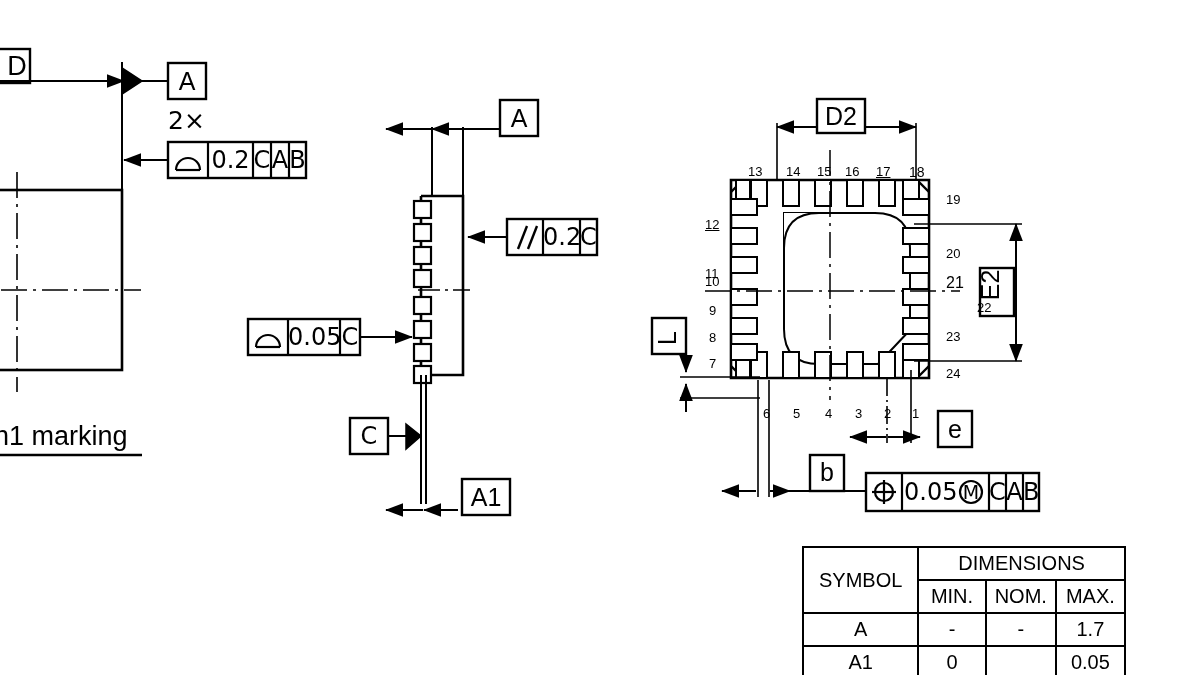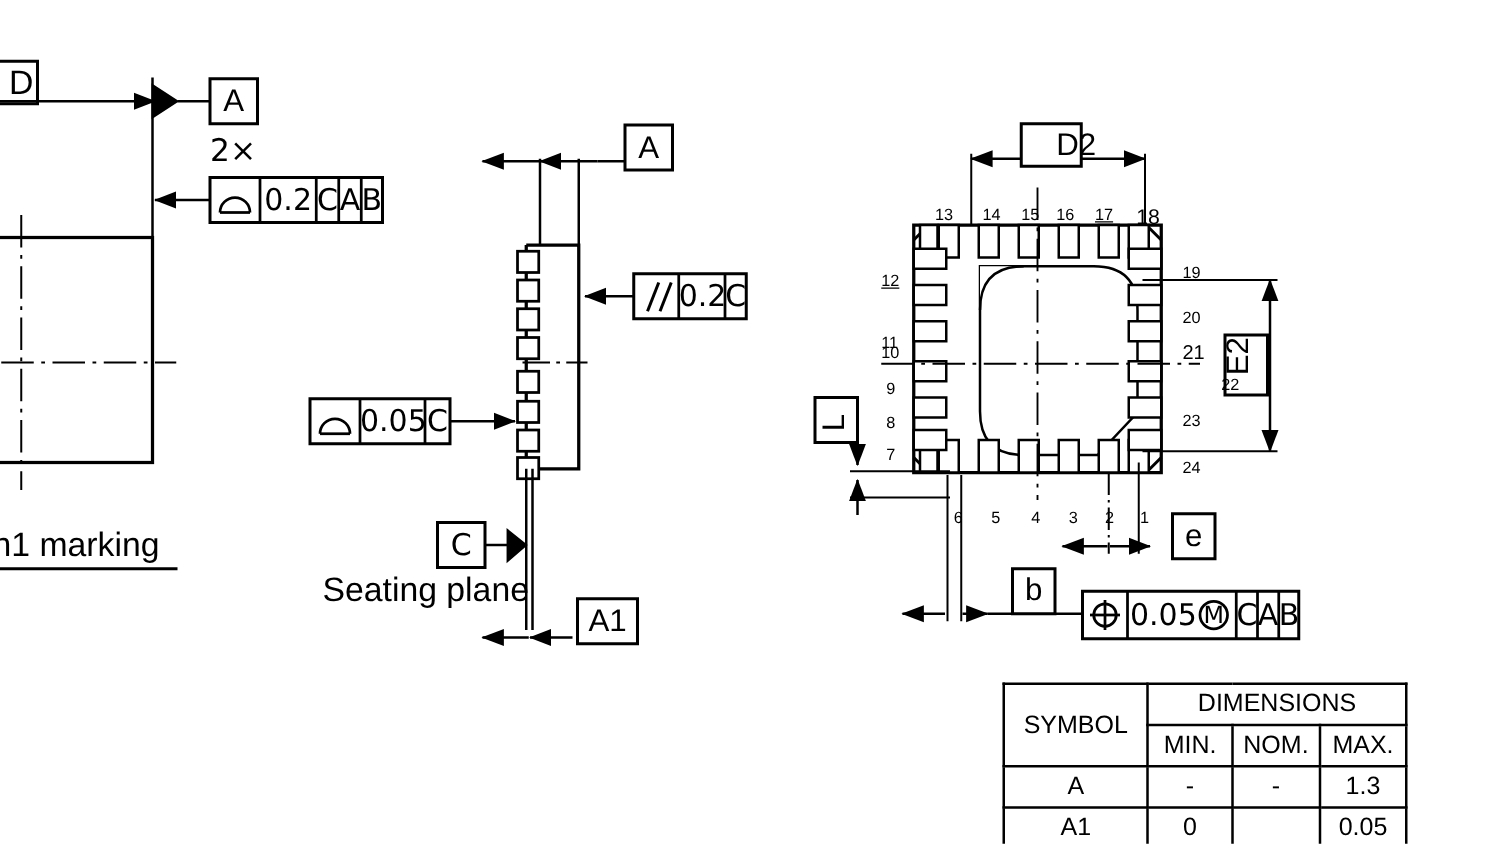--- a/index.html
+++ b/index.html
@@ -290,26 +290,25 @@
 <div class="abs" style="left:500px;top:102px;width:38px;text-align:center;font-size:25px;line-height:32px;">A</div>
 
 <div class="abs" style="left:543px;top:223px;width:37px;text-align:center;font-size:24px;line-height:28px;font-family:'DejaVu Sans',sans-serif;">0.2</div>
 <div class="abs" style="left:580px;top:223px;width:17px;text-align:center;font-size:24px;line-height:28px;font-family:'DejaVu Sans',sans-serif;">C</div>
 
 <div class="abs" style="left:288px;top:323px;width:52px;text-align:center;font-size:24px;line-height:28px;font-family:'DejaVu Sans',sans-serif;">0.05</div>
 <div class="abs" style="left:340px;top:323px;width:20px;text-align:center;font-size:24px;line-height:28px;font-family:'DejaVu Sans',sans-serif;">C</div>
 
 <div class="abs" style="left:350px;top:422px;width:38px;text-align:center;font-size:24px;line-height:28px;font-family:'DejaVu Sans',sans-serif;">C</div>
 
-<div class="abs" style="left:258px;top:456px;font-size:27px;line-height:32px;">Seating plane</div>
 
 <div class="abs" style="left:462px;top:481px;width:48px;text-align:center;font-size:25px;line-height:32px;">A1</div>
 
 
-<div class="abs" style="left:817px;top:100px;width:48px;text-align:center;font-size:25px;line-height:32px;padding-left:20px;">D2</div>
+<div class="abs" style="left:817px;top:100px;width:48px;text-align:center;font-size:25px;line-height:32px;">D2</div>
 
 <div class="abs" style="left:980px;top:268px;width:48px;height:34px;text-align:center;font-size:25px;line-height:34px;
             transform:rotate(-90deg);transform-origin:17px 24px;">E2</div>
 
 <div class="abs" style="left:652px;top:320px;width:34px;text-align:center;font-size:25px;line-height:32px;
             transform:rotate(-90deg);transform-origin:17px 18px;">L</div>
 
 <div class="abs" style="left:938px;top:413px;width:34px;text-align:center;font-size:25px;line-height:32px;">e</div>
 
 <div class="abs" style="left:810px;top:456px;width:34px;text-align:center;font-size:25px;line-height:32px;">b</div>
@@ -318,30 +317,30 @@
 <div class="abs" style="left:962px;top:480px;width:18px;text-align:center;font-size:19px;line-height:24px;font-family:'DejaVu Sans',sans-serif;">M</div>
 <div class="abs" style="left:989px;top:478px;width:17px;text-align:center;font-size:24px;line-height:28px;font-family:'DejaVu Sans',sans-serif;">C</div>
 <div class="abs" style="left:1006px;top:478px;width:17px;text-align:center;font-size:24px;line-height:28px;font-family:'DejaVu Sans',sans-serif;">A</div>
 <div class="abs" style="left:1023px;top:478px;width:16px;text-align:center;font-size:24px;line-height:28px;font-family:'DejaVu Sans',sans-serif;">B</div>
 
 <div class="abs" style="left:748px;top:164px;font-size:13px;">13</div>
 <div class="abs" style="left:786px;top:164px;font-size:13px;">14</div>
 <div class="abs" style="left:817px;top:164px;font-size:13px;">15</div>
 <div class="abs" style="left:845px;top:164px;font-size:13px;">16</div>
 <div class="abs" style="left:876px;top:164px;font-size:13px;text-decoration:underline;">17</div>
-<div class="abs" style="left:909px;top:164px;font-size:17px;">18</div>
+<div class="abs" style="left:909px;top:164px;font-size:14px;">18</div>
 
 <div class="abs" style="left:705px;top:217px;font-size:13px;text-decoration:underline;">12</div>
 <div class="abs" style="left:705px;top:246px;font-size:13px;margin-top:20px;">11</div>
 <div class="abs" style="left:705px;top:274px;font-size:13px;">10</div>
 <div class="abs" style="left:709px;top:303px;font-size:13px;">9</div>
 <div class="abs" style="left:709px;top:330px;font-size:13px;">8</div>
 <div class="abs" style="left:709px;top:356px;font-size:13px;">7</div>
 
-<div class="abs" style="left:946px;top:210px;font-size:13px;">19</div>
+<div class="abs" style="left:946px;top:192px;font-size:13px;">19</div>
 <div class="abs" style="left:946px;top:246px;font-size:13px;text-align:center;">20</div>
 <div class="abs" style="left:946px;top:274px;font-size:16px;">21</div>
 <div class="abs" style="left:946px;top:300px;font-size:13px;margin-left:31px;">22</div>
 <div class="abs" style="left:946px;top:329px;font-size:13px;">23</div>
 <div class="abs" style="left:946px;top:366px;font-size:13px;">24</div>
 
 <div class="abs" style="left:763px;top:406px;font-size:13px;">6</div>
 <div class="abs" style="left:793px;top:406px;font-size:13px;">5</div>
 <div class="abs" style="left:825px;top:406px;font-size:13px;">4</div>
 <div class="abs" style="left:855px;top:406px;font-size:13px;">3</div>
@@ -356,21 +355,21 @@
     </tr>
     <tr>
       <td class="vcol">MIN.</td>
       <td class="vcol">NOM.</td>
       <td class="vcol">MAX.</td>
     </tr>
     <tr>
       <td>A</td>
       <td>-</td>
       <td>-</td>
-      <td>1.3</td>
+      <td>1.7</td>
     </tr>
     <tr>
       <td>A1</td>
       <td>0</td>
       <td></td>
       <td>0.05</td>
     </tr>
   </tbody>
 </table>
 

